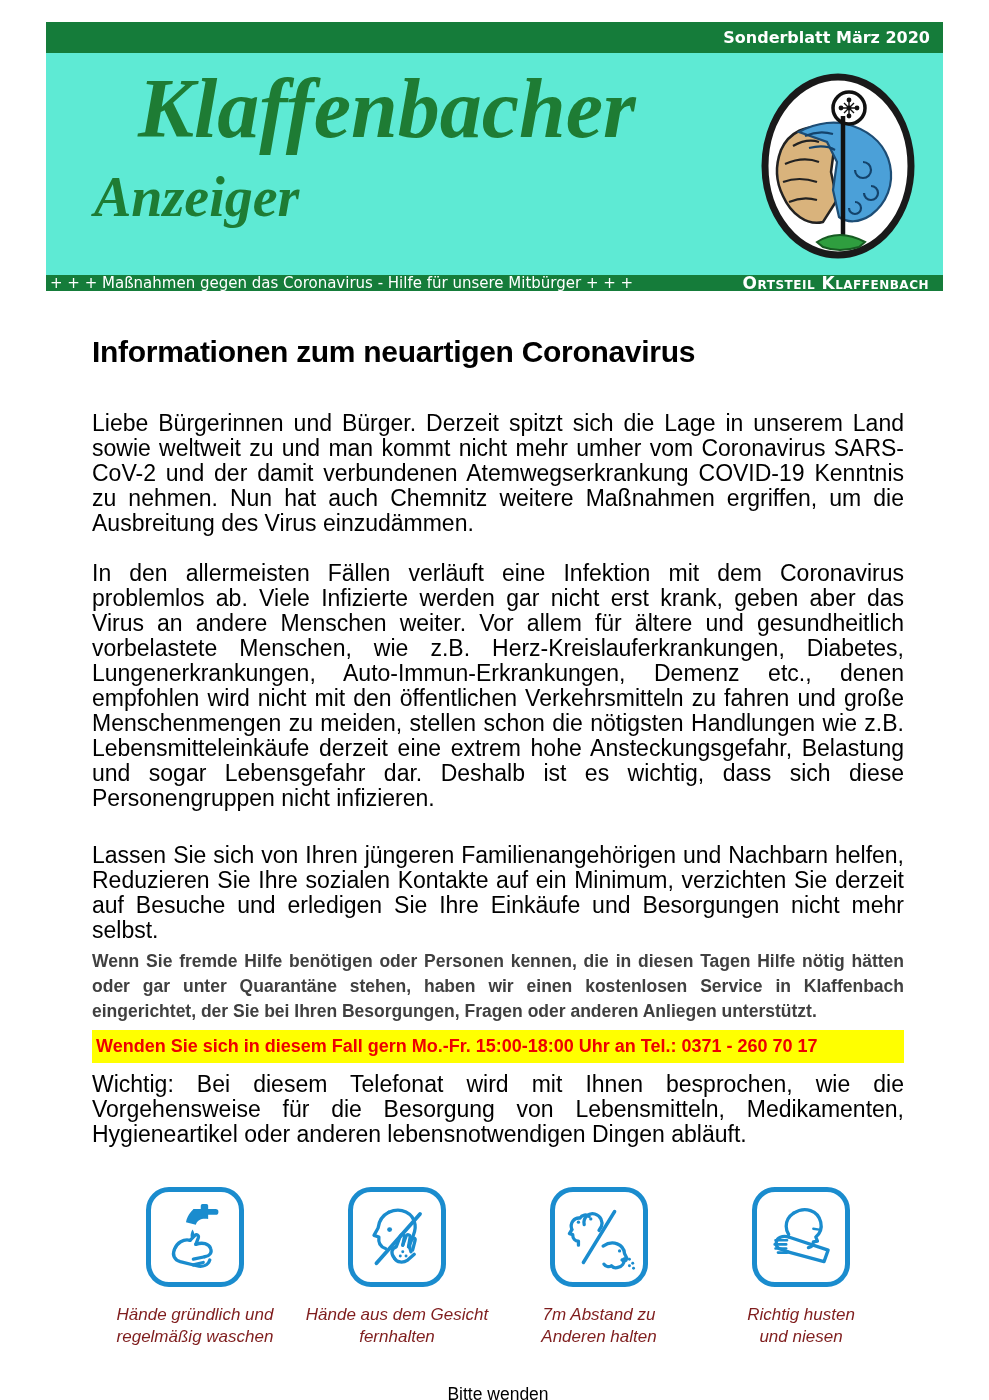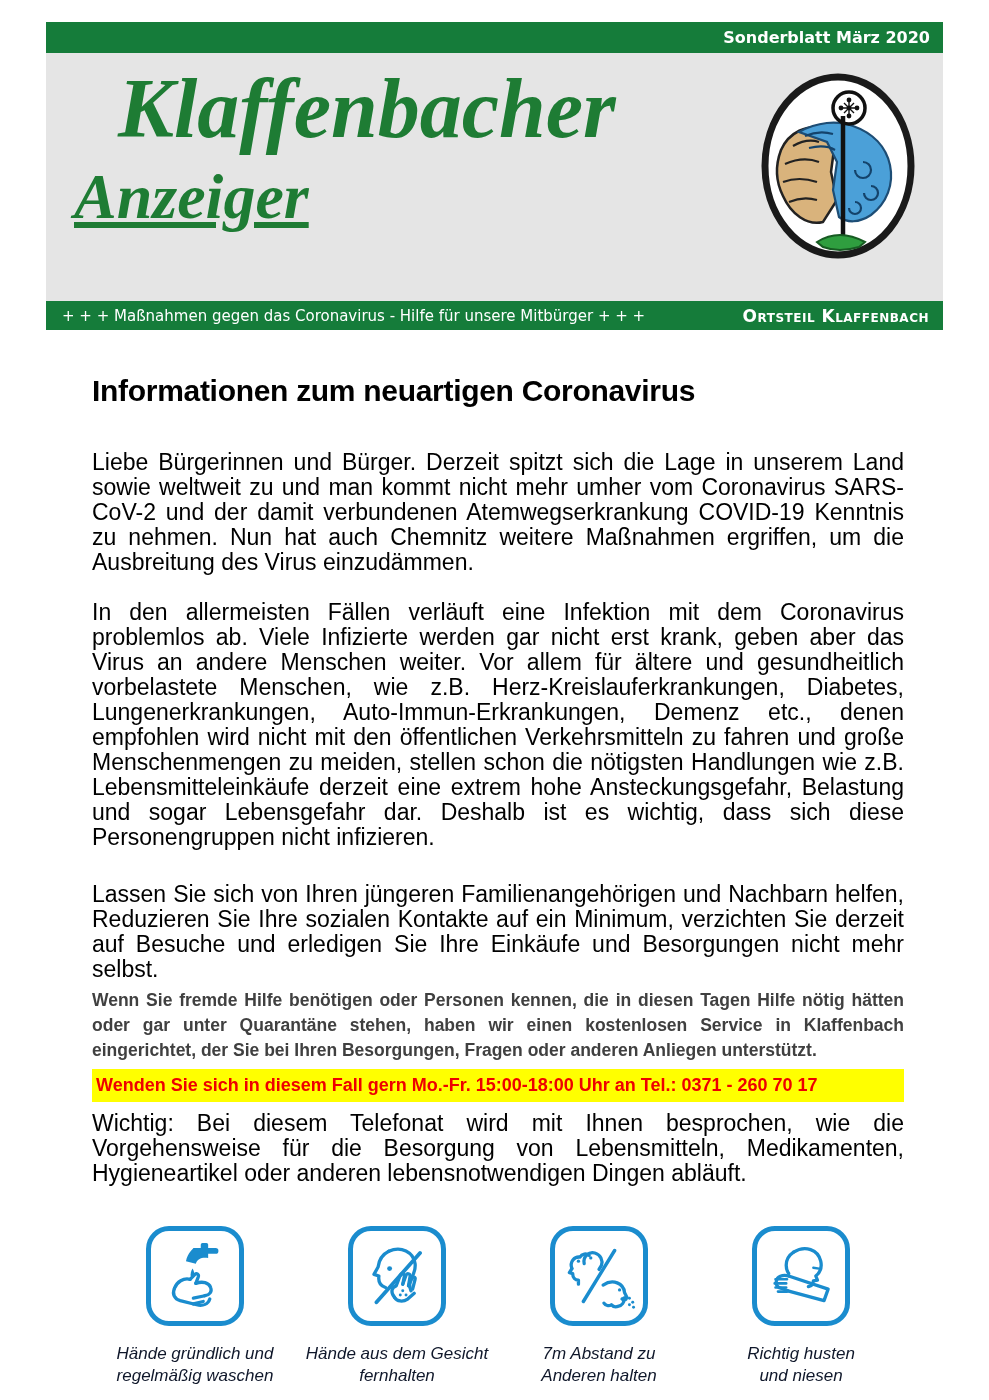--- a/index.html
+++ b/index.html
@@ -15,34 +15,34 @@
   
   .masthead { margin: 22px 46px 0 46px; }
   .mast-top {
     background: #157c3a; color: #fff;
     height: 31px; line-height: 31px;
     text-align: right; padding-right: 13px;
     font-family: "DejaVu Sans", sans-serif;
     font-size: 16px; font-weight: bold; margin-top: 12px;
   }
   .mast-main {
-    background: #e5e5e5; height: 248px; position: relative; overflow: hidden;
+    background: #5eead4; height: 222px; position: relative; overflow: hidden; padding-left: 20px;
   }
   .title {
     font-family: "Liberation Serif", serif;
     font-style: italic; font-weight: bold;
     color: #1e7c34; padding-top: 10px;
   }
   .title .t1 { font-size: 84px; line-height: 92px; padding-left: 72px; }
-  .title .t2 { font-size: 64px; line-height: 92px; padding-left: 28px; margin-top: -4px; text-decoration: underline; }
+  .title .t2 { font-size: 56px; line-height: 92px; padding-left: 28px; margin-top: -4px; }
   .logo { position: absolute; top: 17px; right: 26px; }
   .mast-ticker {
-    background: #157c3a; color: #fff; height: 29px;
+    background: #157c3a; color: #fff; height: 16px;
     display: flex; justify-content: space-between; align-items: center;
-    padding: 0 14px 0 16px;
+    padding: 0 14px 0 4px;
     font-family: "DejaVu Sans", sans-serif; font-size: 15px;
   }
   .district {
     font-weight: bold; font-variant: small-caps;
     font-size: 17px; letter-spacing: 0.5px; margin-left: 36px;
   }
 
   
   .content { margin: 0 85px 0 92px; }
   h1 {
@@ -76,21 +76,21 @@
   }
   .tip { width: 215px; text-align: center; }
   .tip-box {
     width: 98px; height: 100px; box-sizing: border-box;
     border: 5px solid #1a8cce; border-radius: 23px;
     margin: 0 auto; display: flex; align-items: center; justify-content: center;
     background: #fff;
   }
   .tip-caption {
     margin: 17px auto 4px auto;
-    font-style: italic; color: #0f172a;
+    font-style: italic; color: #7f1d1d;
     font-size: 17px; line-height: 22px;
   }
   .tip:nth-child(1) .tip-caption { max-width: 180px; }
   .tip:nth-child(2) .tip-caption { max-width: 185px; }
   .tip:nth-child(3) .tip-caption { max-width: 130px; }
   .tip:nth-child(4) .tip-caption { max-width: 125px; }
 
   .footer-note {
     text-align: center; margin-top: 30px;
     font-size: 17.5px; line-height: 25px;

